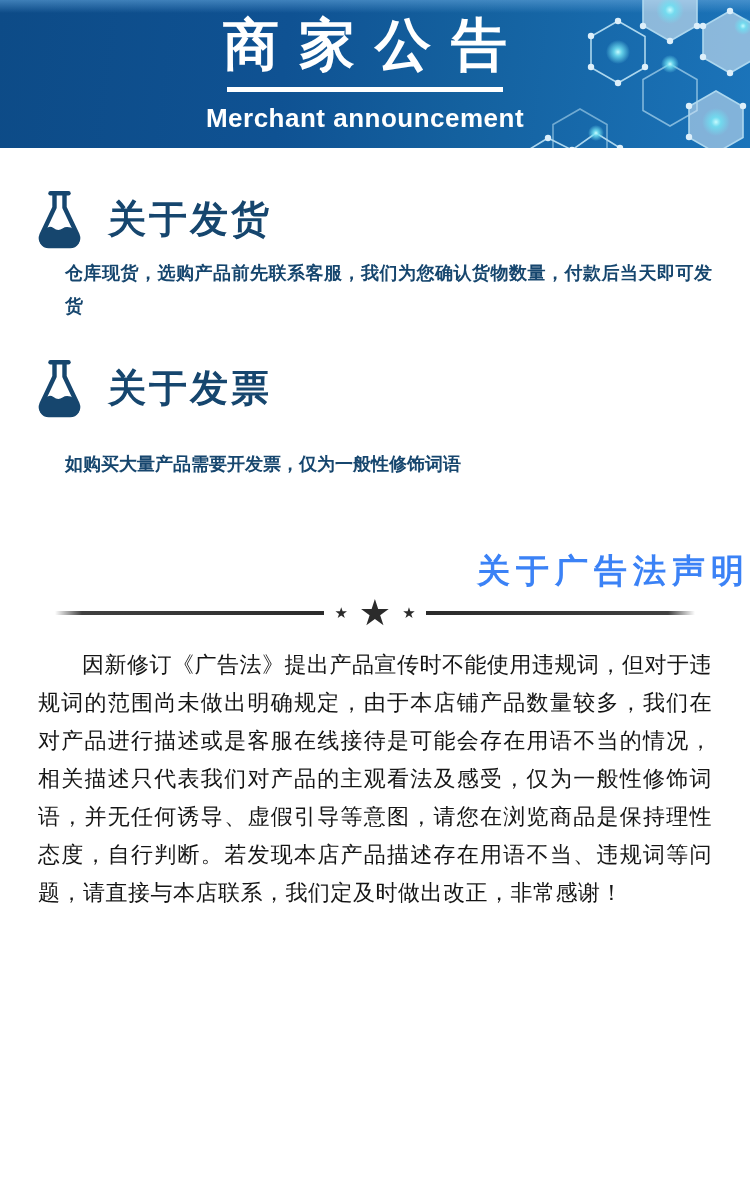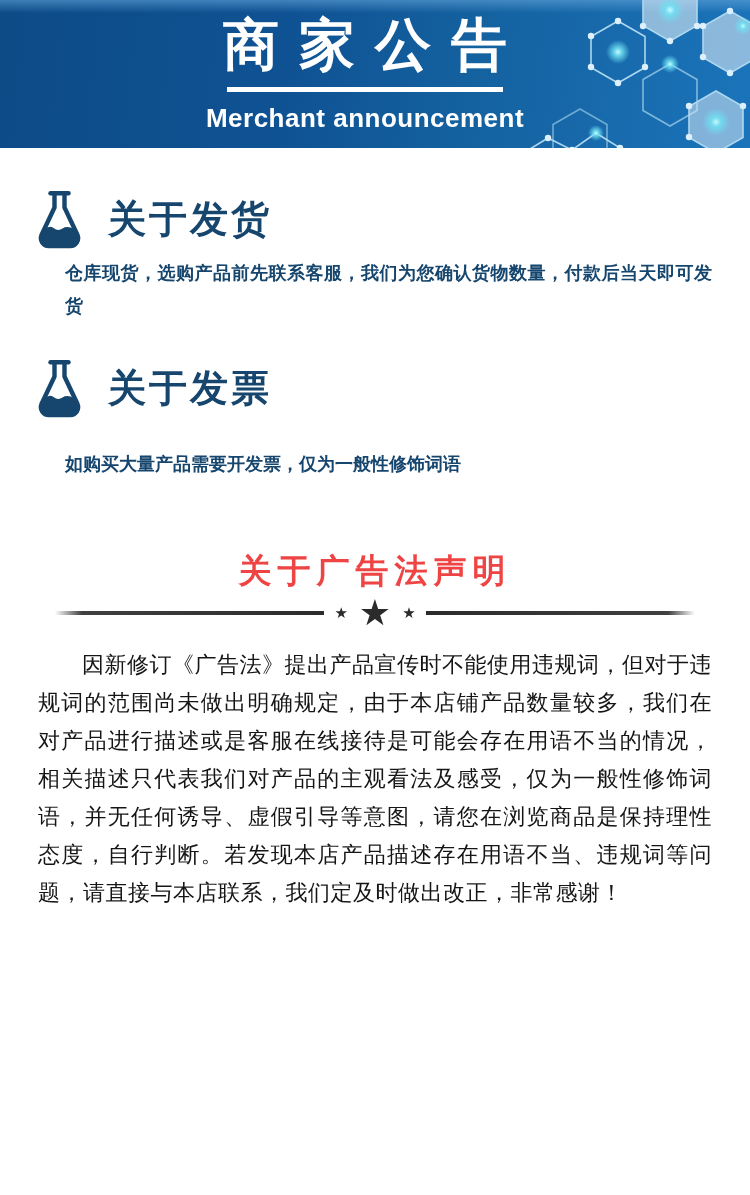--- a/index.html
+++ b/index.html
@@ -22,22 +22,22 @@
 
   
   .sec-head { display:flex; align-items:center; gap:25px; padding-left:36px; }
   .sec-head h2 { font-size:38px; font-weight:700; color:#16466e; letter-spacing:3px; line-height:1.1; }
   .sec1 { margin-top:42px; } .sec2 { margin-top:36px; } .sec3 { margin-top:30px; }
   .sec-body { margin:8px 38px 0 65px; font-size:18px; line-height:33px; font-weight:700;
     color:#16466e; text-align:justify; word-break:break-all; }
   .flask { flex:0 0 auto; }
 
   
-  .notice-title { margin-top:70px; text-align:center; font-size:33px; font-weight:700;
-    color:#ef4444; letter-spacing:6px; line-height:1.2; }
+  .notice-title { margin-top:70px; text-align:right; font-size:33px; font-weight:700;
+    color:#3b82f6; letter-spacing:6px; line-height:1.2; }
   .divider { width:640px; margin:4px auto 0; display:flex; align-items:center; }
   .divider .line { flex:1 1 auto; height:4px; }
   .divider .line.left  { background:linear-gradient(90deg, rgba(43,43,43,0) 0%, rgba(43,43,43,.9) 10%, #2b2b2b 100%); }
   .divider .line.right { background:linear-gradient(270deg, rgba(43,43,43,0) 0%, rgba(43,43,43,.9) 10%, #2b2b2b 100%); }
   .divider .star { color:#2b2b2b; line-height:1; }
   .divider .star.small { font-size:15px; margin:0 10px; }
   .divider .star.big   { font-size:36px; margin:0 1px; }
 
   .notice-body { margin:15px 38px 0; font-size:22px; line-height:38px; color:#151515;
     text-align:justify; text-justify:inter-character; text-indent:2em;

